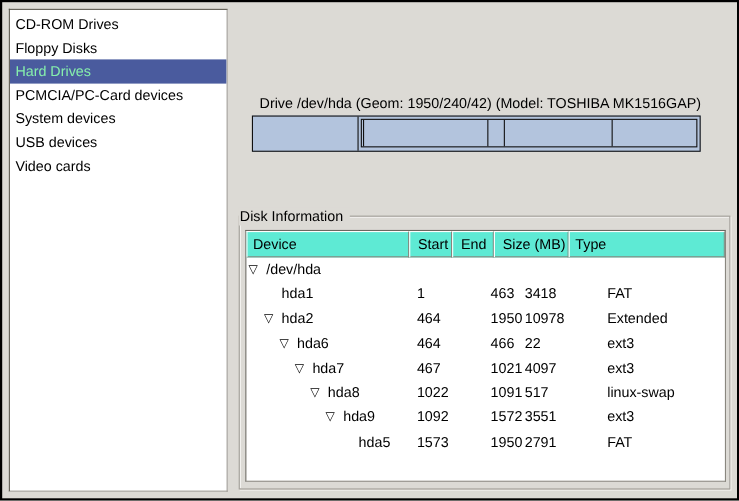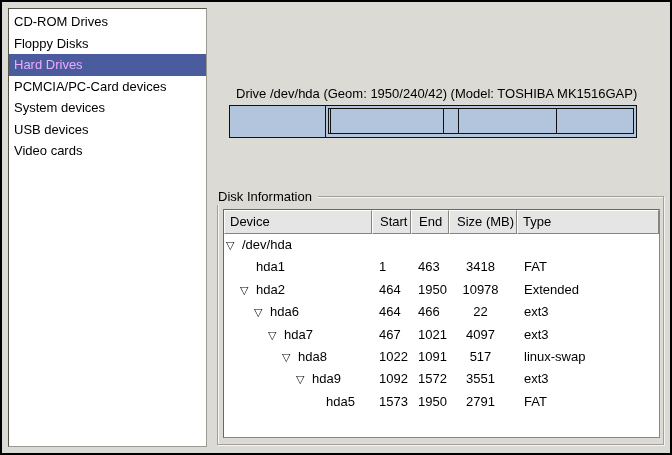--- a/index.html
+++ b/index.html
@@ -26,21 +26,21 @@
     border-bottom:1px solid #9c9992;
     padding-top:2px;
     overflow:hidden;
   }
   .side-item {
     height:21.5px; line-height:21.5px;
     padding-left:5px;
     white-space:nowrap;
     cursor:default;
   }
-  .side-item.selected { background:var(--sel,#4a5b9e); color:#f0abfc; }
+  .side-item.selected { background:var(--sel,#4a5b9e); color:#86efac; }
 
   
   .drive-title { position:absolute; left:234px; top:84px; white-space:nowrap; }
 
   
   .pbar {
     position:absolute; left:227px; top:103px;
     width:408px; height:33px;
     box-sizing:border-box;
     background:var(--pfill,#b3c4dd);
@@ -81,21 +81,21 @@
     background:#fff;
     border-top:1px solid #6a675f;
     border-left:1px solid #6a675f;
     border-right:1px solid #8a877f;
     border-bottom:1px solid #8a877f;
     overflow:hidden;
   }
   .thead { display:flex; height:24px; }
   .th {
     box-sizing:border-box;
-    background:#e5e5e5;
+    background:#5eead4;
     border-top:1px solid #fdfdfc;
     border-left:1px solid #fdfdfc;
     border-right:1px solid #87847c;
     border-bottom:1px solid #87847c;
     line-height:22px;
     padding-left:5px;
     white-space:nowrap; overflow:hidden;
     cursor:default;
   }
   .th1 { width:148px; }
@@ -106,22 +106,22 @@
 
   .trow { display:flex; height:22.4px; line-height:22.4px; cursor:default; }
   .cell { box-sizing:border-box; white-space:nowrap; overflow:hidden; }
   .c-device { width:148px; display:flex; align-items:center; }
   .expander {
     flex:none; width:16px;
     text-align:left;
     font-size:11px; line-height:22.4px;
   }
   .c-start { width:39px; padding-left:7px; }
-  .c-end { width:38px; padding-left:7px; }
-  .c-size { width:68px; text-align:center; padding-right:5px; }
+  .c-end { width:38px; padding-left:7px;margin-left:28px; }
+  .c-size { width:68px; text-align:left; padding-right:5px; }
   .c-type { flex:1; padding-left:7px; }
 </style>
 </head>
 <body style="--sel: #4a5b9e; --pfill: #b3c4dd;">
 
 <div class="sidebar">
     <div class="side-item"><span class="side-label">CD-ROM Drives</span></div>
     <div class="side-item"><span class="side-label">Floppy Disks</span></div>
     <div class="side-item selected"><span class="side-label">Hard Drives</span></div>
     <div class="side-item"><span class="side-label">PCMCIA/PC-Card devices</span></div>

